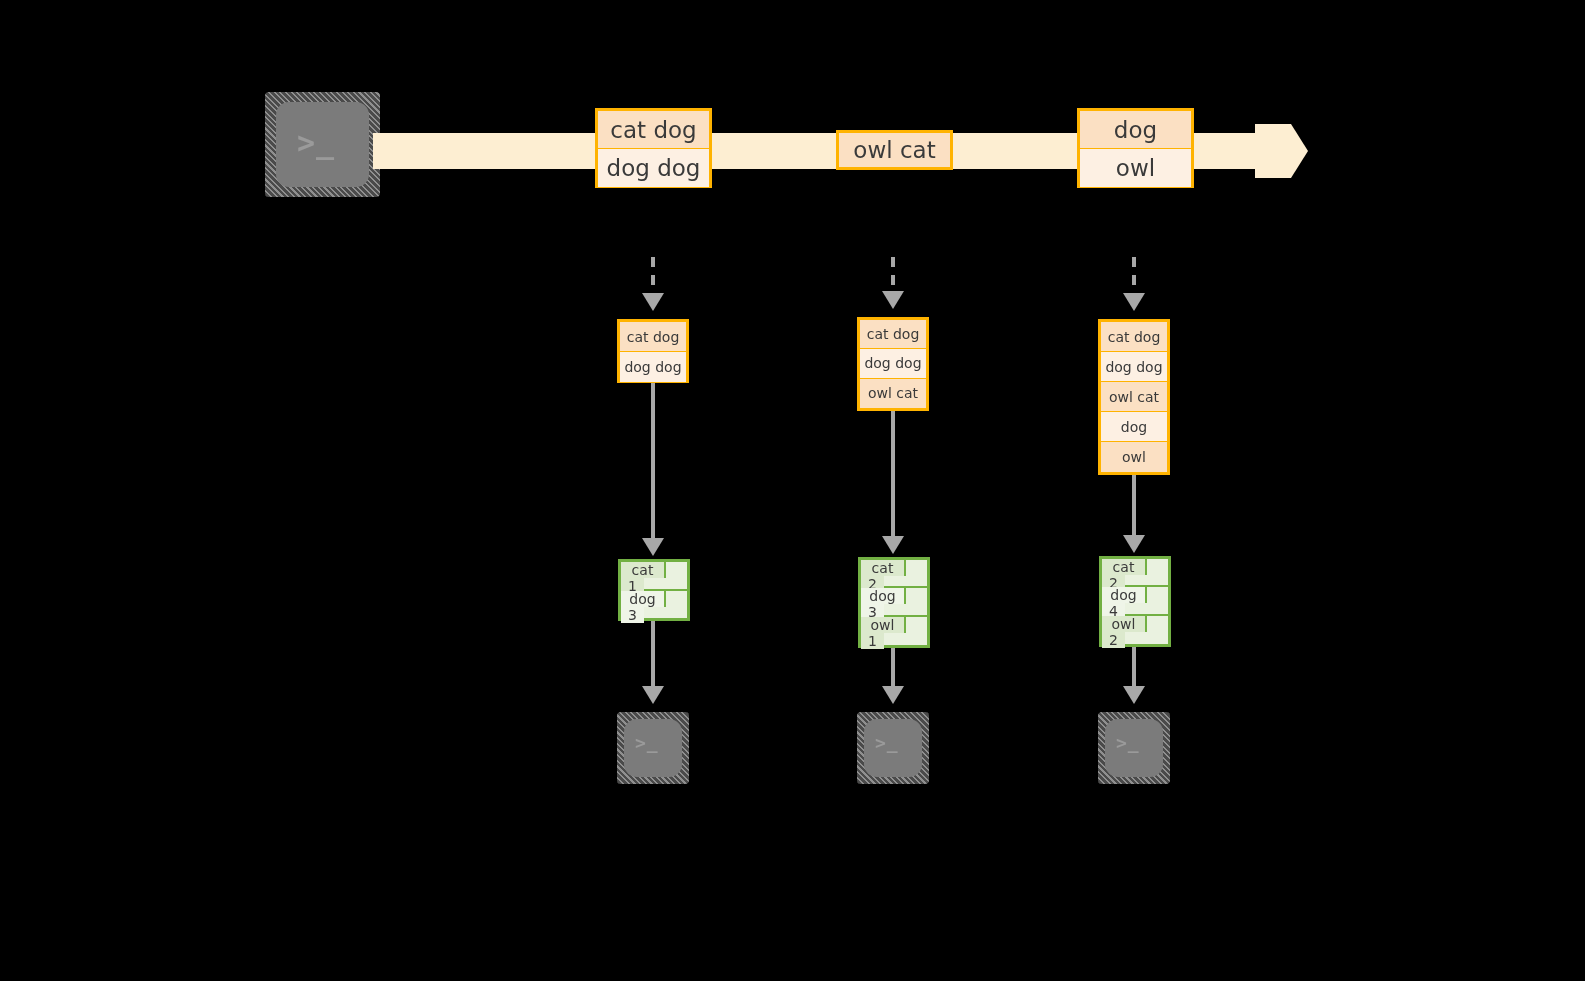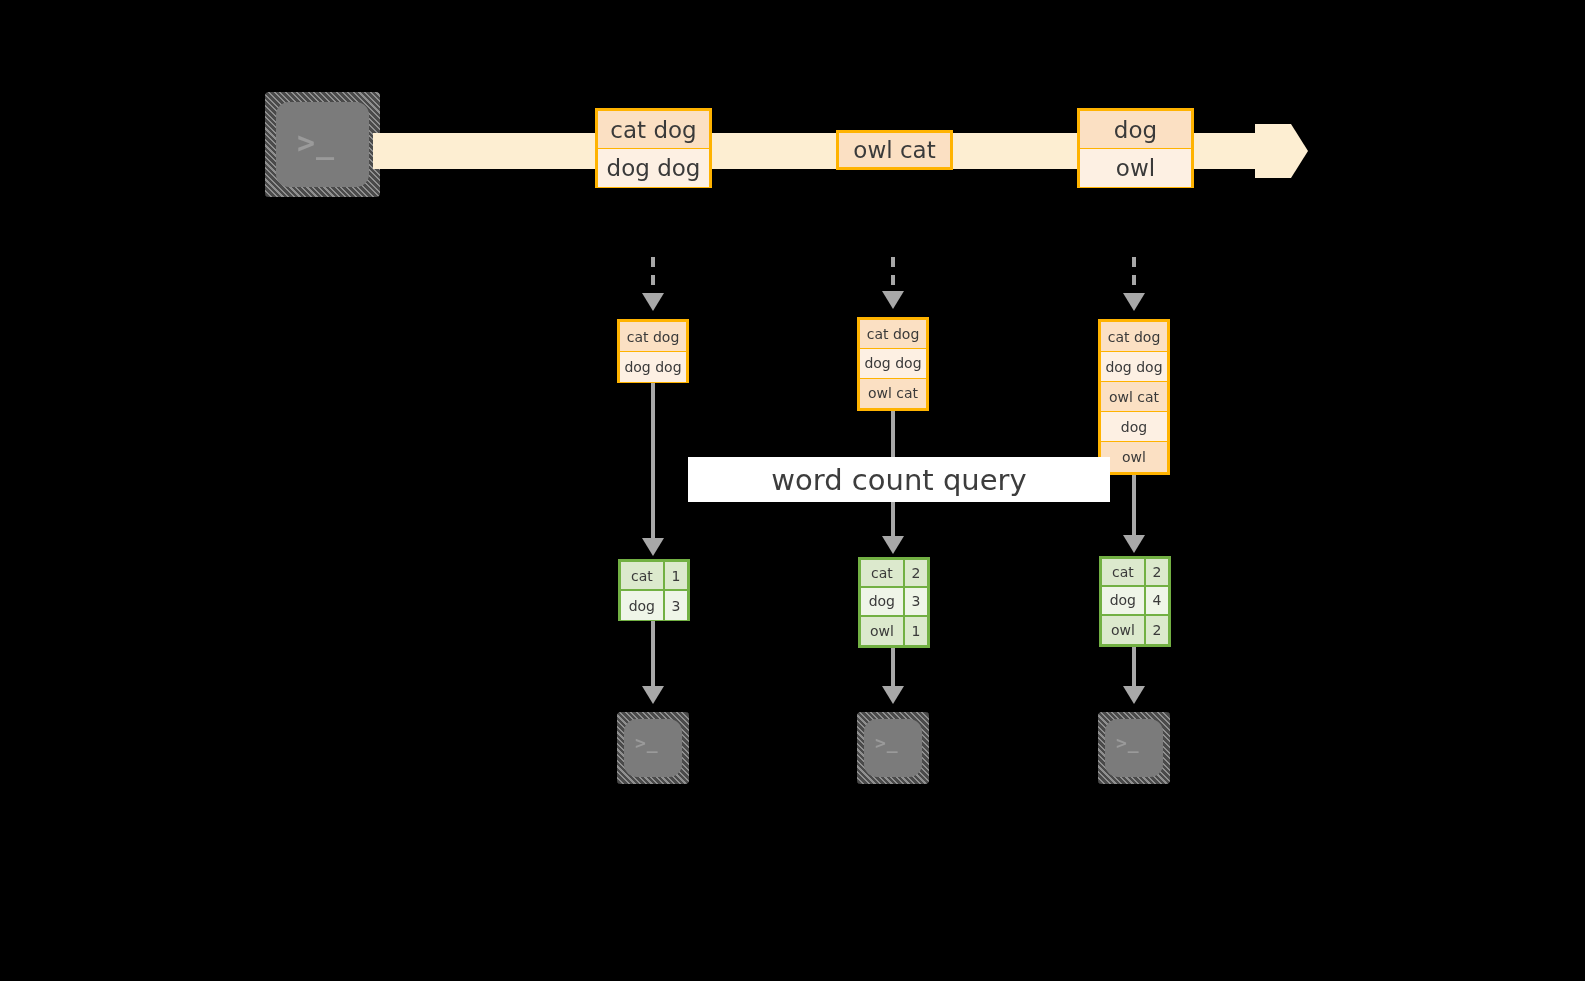--- a/index.html
+++ b/index.html
@@ -83,20 +83,21 @@
   .gtable {
     position: absolute;
     box-sizing: border-box;
     border: 3px solid #72b043;
     background: #eaf2e0;
   }
   .grow {
     display: flex;
     box-sizing: border-box;
     border-bottom: 2px solid #72b043;
+    flex-direction: column;
   }
   .grow:last-child { border-bottom: none; }
   .gcell {
     box-sizing: border-box;
     display: flex;
     align-items: center;
     justify-content: center;
     color: #3a3a3a;
     white-space: nowrap;
   }
@@ -268,17 +269,14 @@
 
   <div class="vline" style="left:1132px; top:647px; height:43px;"></div>
   <div class="vhead" style="left:1123px; top:686px;"></div>
 
   <div class="terminal" style="left:1098px; top:712px; width:72px; height:72px;">
     <div class="hatch"></div>
     <div class="face" style="left:7px; top:7px; right:7px; bottom:7px;"></div>
     <div class="prompt" style="left:18px; top:22px; font-size:18px;">&gt;_</div>
   </div>
 
-  <div class="banner" style="left:688px; top:457px; width:422px; height:45px; font-size:29px;">
-    <span>word count query</span>
-  </div>
 
 </div>
 
 </body></html>

